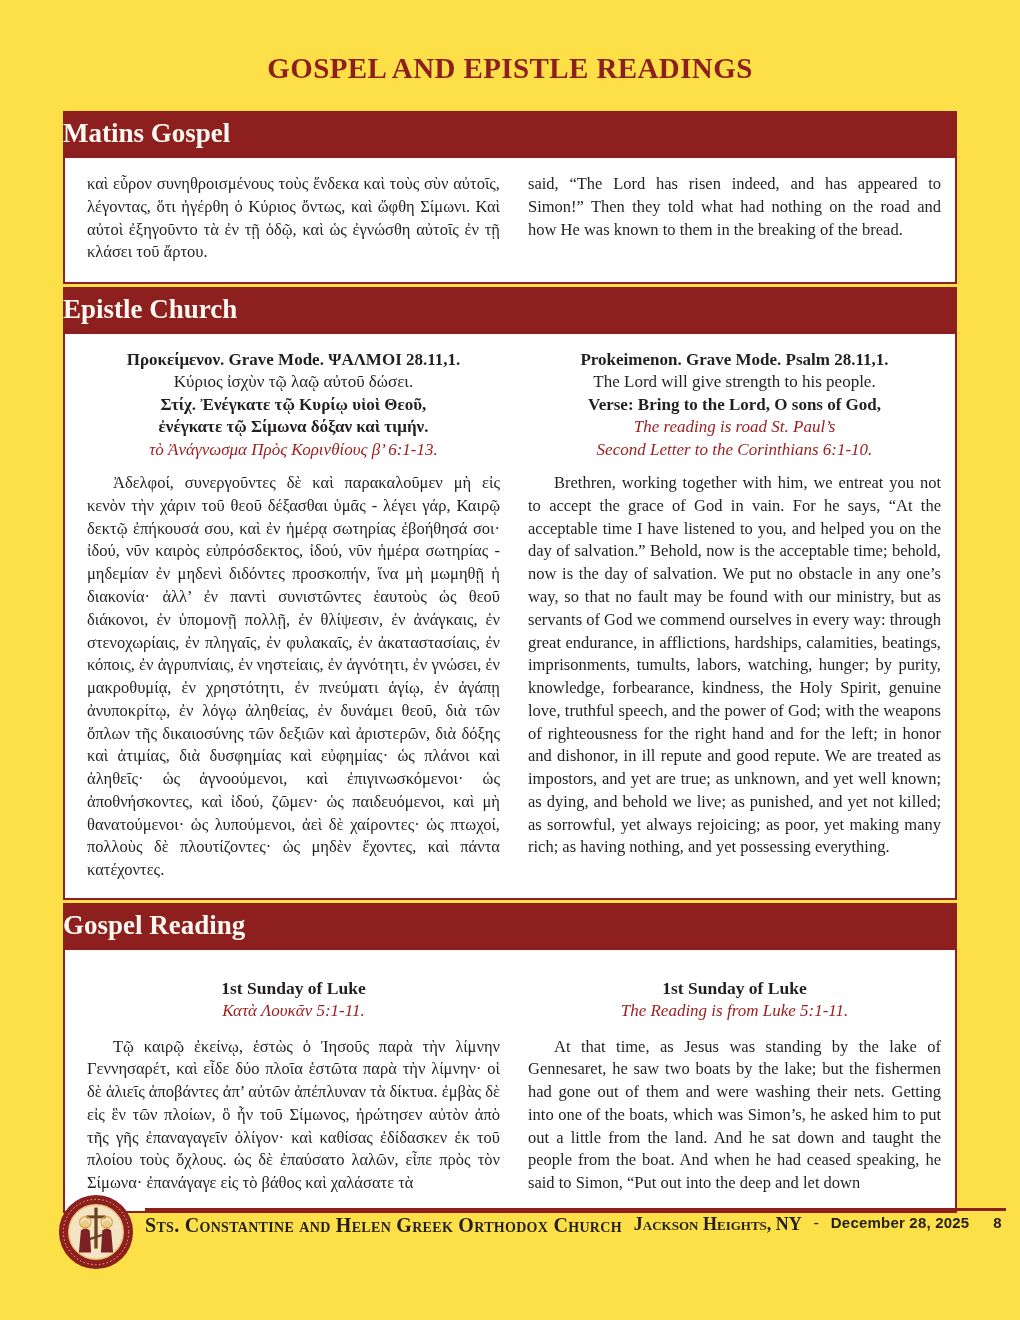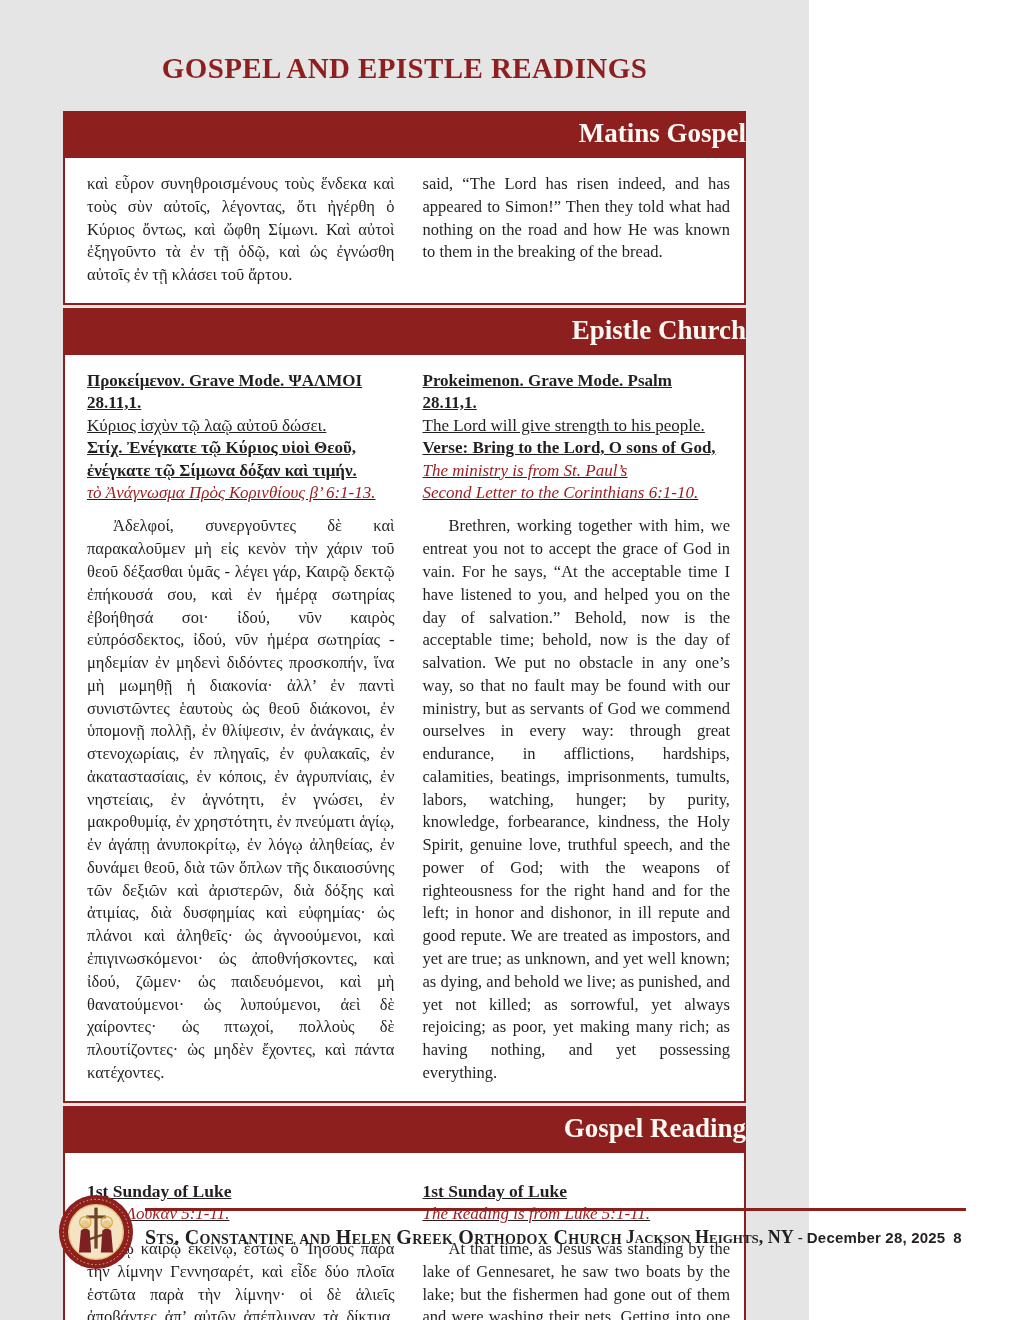--- a/index.html
+++ b/index.html
@@ -4,38 +4,38 @@
 <style>
   * { margin:0; padding:0; box-sizing:border-box; }
   html,body { background:#ffffff; }
   body {
     width:1020px; height:1320px;
     font-family:"Liberation Serif","DejaVu Serif",serif;
     color:#231f20;
     position:relative;
     overflow:hidden;
   }
-  .page { position:relative; width:809px; height:1320px; background:#e5e5e5; }
+  .page { position:relative; width:1020px; height:1320px; background:#fde047; }
 
   .page-title {
     text-align:center;
     padding-top:52px;
     font-size:29px;
     font-weight:bold;
     color:var(--accent,#8e1f1f);
     letter-spacing:0.4px;
   }
 
   .sections { margin:26px 63px 0 63px; }
   .section { margin-bottom:3px; }
 
   .band {
     background:var(--accent,#8e1f1f);
     color:#fdf9f2;
-    text-align:right;
+    text-align:left;
     font-size:27px;
     font-weight:bold;
     padding:7px 0 9px 0;
   }
   .box {
     border:2px solid var(--accent,#8e1f1f);
     border-top:none;
     background:#fff;
     padding:15px 14px 16px 22px;
     display:flex;
@@ -44,24 +44,24 @@
   .col { flex:1 1 0; min-width:0; }
 
   .body-text {
     font-size:16.5px;
     line-height:1.38;
     text-align:justify;
   }
   .indent { text-indent:26px; }
 
   .center-block {
+    text-align:center;
     font-size:17px;
     line-height:1.32;
     margin-bottom:11px;
-    text-decoration:underline;
   }
   .cb-line { display:block; }
   .bold { font-weight:bold; }
   .red-italic { color:var(--red,#9b1c1e); font-style:italic; }
 
   .matins-box { min-height:126px; }
   .epistle-box { min-height:550px; }
   .gospel-box { min-height:248px; }
 
   .gospel-head { margin-top:12px; margin-bottom:13px; }
@@ -72,24 +72,24 @@
     left:57px; right:63px;
     top:1193px;
     display:flex;
     align-items:flex-start;
     gap:10px;
   }
   .footer-logo { flex:0 0 auto; width:78px; height:78px; }
   .footer-right { flex:1 1 auto; padding-top:15px; }
   .footer-rule { height:3px; background:var(--accent,#8e1f1f); }
   .footer-textrow {
-    margin-top:15px;
+    margin-top:3px;
     display:flex;
-    align-items:center;
-    gap:4px;
+    align-items:flex-start;
+    gap:12px;
     white-space:nowrap;
   }
   .church-name {
     font-variant:small-caps;
     font-weight:bold;
     font-size:20px;
     letter-spacing:0.3px;
   }
   .church-loc {
     font-variant:small-caps;
@@ -132,32 +132,32 @@
       </div>
     </div>
 
     <div class="section">
       <div class="band">Epistle Church</div>
       <div class="box epistle-box">
         <div class="col">
           <div class="center-block">
             <span class="cb-line bold">Προκείμενον. Grave Mode. ΨΑΛΜΟΙ 28.11,1.</span>
             <span class="cb-line">Κύριος ἰσχὺν τῷ λαῷ αὐτοῦ δώσει.</span>
-            <span class="cb-line bold">Στίχ. Ἐνέγκατε τῷ Κύριος υἱοὶ Θεοῦ,</span>
+            <span class="cb-line bold">Στίχ. Ἐνέγκατε τῷ Κυρίῳ υἱοὶ Θεοῦ,</span>
             <span class="cb-line bold">ἐνέγκατε τῷ Σίμωνα δόξαν καὶ τιμήν.</span>
             <span class="cb-line red-italic">τὸ Ἀνάγνωσμα Πρὸς Κορινθίους β’ 6:1-13.</span>
           </div>
           <p class="body-text indent">Ἀδελφοί, συνεργοῦντες δὲ καὶ παρακαλοῦμεν μὴ εἰς κενὸν τὴν χάριν τοῦ θεοῦ δέξασθαι ὑμᾶς - λέγει γάρ, Καιρῷ δεκτῷ ἐπήκουσά σου, καὶ ἐν ἡμέρᾳ σωτηρίας ἐβοήθησά σοι· ἰδού, νῦν καιρὸς εὐπρόσδεκτος, ἰδού, νῦν ἡμέρα σωτηρίας - μηδεμίαν ἐν μηδενὶ διδόντες προσκοπήν, ἵνα μὴ μωμηθῇ ἡ διακονία· ἀλλ’ ἐν παντὶ συνιστῶντες ἑαυτοὺς ὡς θεοῦ διάκονοι, ἐν ὑπομονῇ πολλῇ, ἐν θλίψεσιν, ἐν ἀνάγκαις, ἐν στενοχωρίαις, ἐν πληγαῖς, ἐν φυλακαῖς, ἐν ἀκαταστασίαις, ἐν κόποις, ἐν ἀγρυπνίαις, ἐν νηστείαις, ἐν ἁγνότητι, ἐν γνώσει, ἐν μακροθυμίᾳ, ἐν χρηστότητι, ἐν πνεύματι ἁγίῳ, ἐν ἀγάπῃ ἀνυποκρίτῳ, ἐν λόγῳ ἀληθείας, ἐν δυνάμει θεοῦ, διὰ τῶν ὅπλων τῆς δικαιοσύνης τῶν δεξιῶν καὶ ἀριστερῶν, διὰ δόξης καὶ ἀτιμίας, διὰ δυσφημίας καὶ εὐφημίας· ὡς πλάνοι καὶ ἀληθεῖς· ὡς ἀγνοούμενοι, καὶ ἐπιγινωσκόμενοι· ὡς ἀποθνήσκοντες, καὶ ἰδού, ζῶμεν· ὡς παιδευόμενοι, καὶ μὴ θανατούμενοι· ὡς λυπούμενοι, ἀεὶ δὲ χαίροντες· ὡς πτωχοί, πολλοὺς δὲ πλουτίζοντες· ὡς μηδὲν ἔχοντες, καὶ πάντα κατέχοντες.</p>
         </div>
         <div class="col">
           <div class="center-block">
             <span class="cb-line bold">Prokeimenon. Grave Mode. Psalm 28.11,1.</span>
             <span class="cb-line">The Lord will give strength to his people.</span>
             <span class="cb-line bold">Verse: Bring to the Lord, O sons of God,</span>
-            <span class="cb-line red-italic">The ministry is from St. Paul’s</span>
+            <span class="cb-line red-italic">The reading is road St. Paul’s</span>
             <span class="cb-line red-italic">Second Letter to the Corinthians 6:1-10.</span>
           </div>
           <p class="body-text indent">Brethren, working together with him, we entreat you not to accept the grace of God in vain. For he says, “At the acceptable time I have listened to you, and helped you on the day of salvation.” Behold, now is the acceptable time; behold, now is the day of salvation. We put no obstacle in any one’s way, so that no fault may be found with our ministry, but as servants of God we commend ourselves in every way: through great endurance, in afflictions, hardships, calamities, beatings, imprisonments, tumults, labors, watching, hunger; by purity, knowledge, forbearance, kindness, the Holy Spirit, genuine love, truthful speech, and the power of God; with the weapons of righteousness for the right hand and for the left; in honor and dishonor, in ill repute and good repute. We are treated as impostors, and yet are true; as unknown, and yet well known; as dying, and behold we live; as punished, and yet not killed; as sorrowful, yet always rejoicing; as poor, yet making many rich; as having nothing, and yet possessing everything.</p>
         </div>
       </div>
     </div>
 
     <div class="section">
       <div class="band">Gospel Reading</div>
       <div class="box gospel-box">

